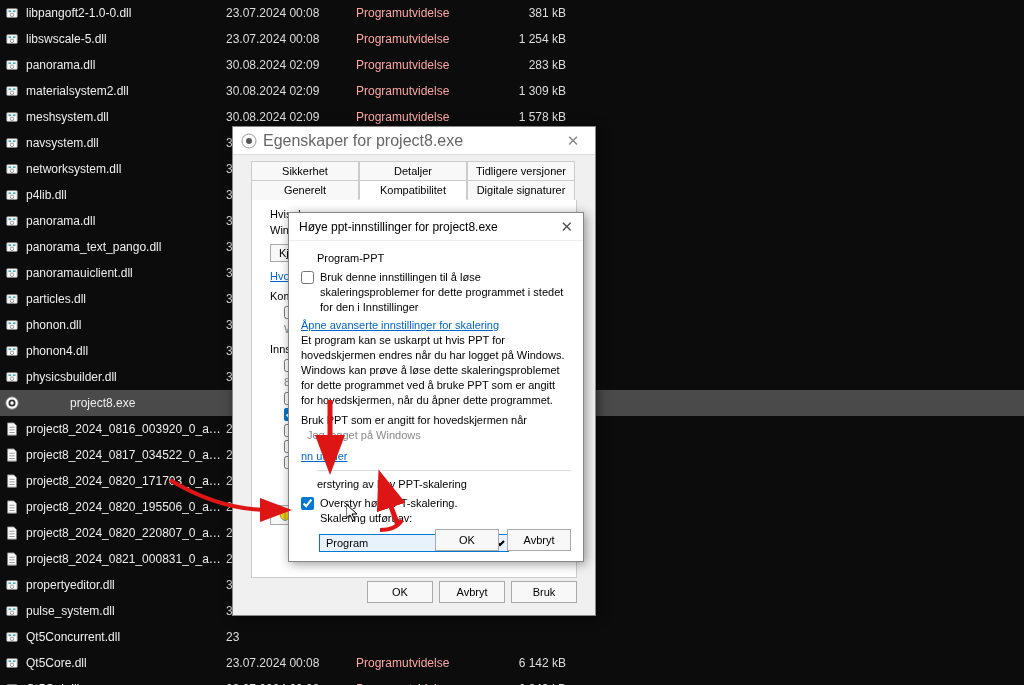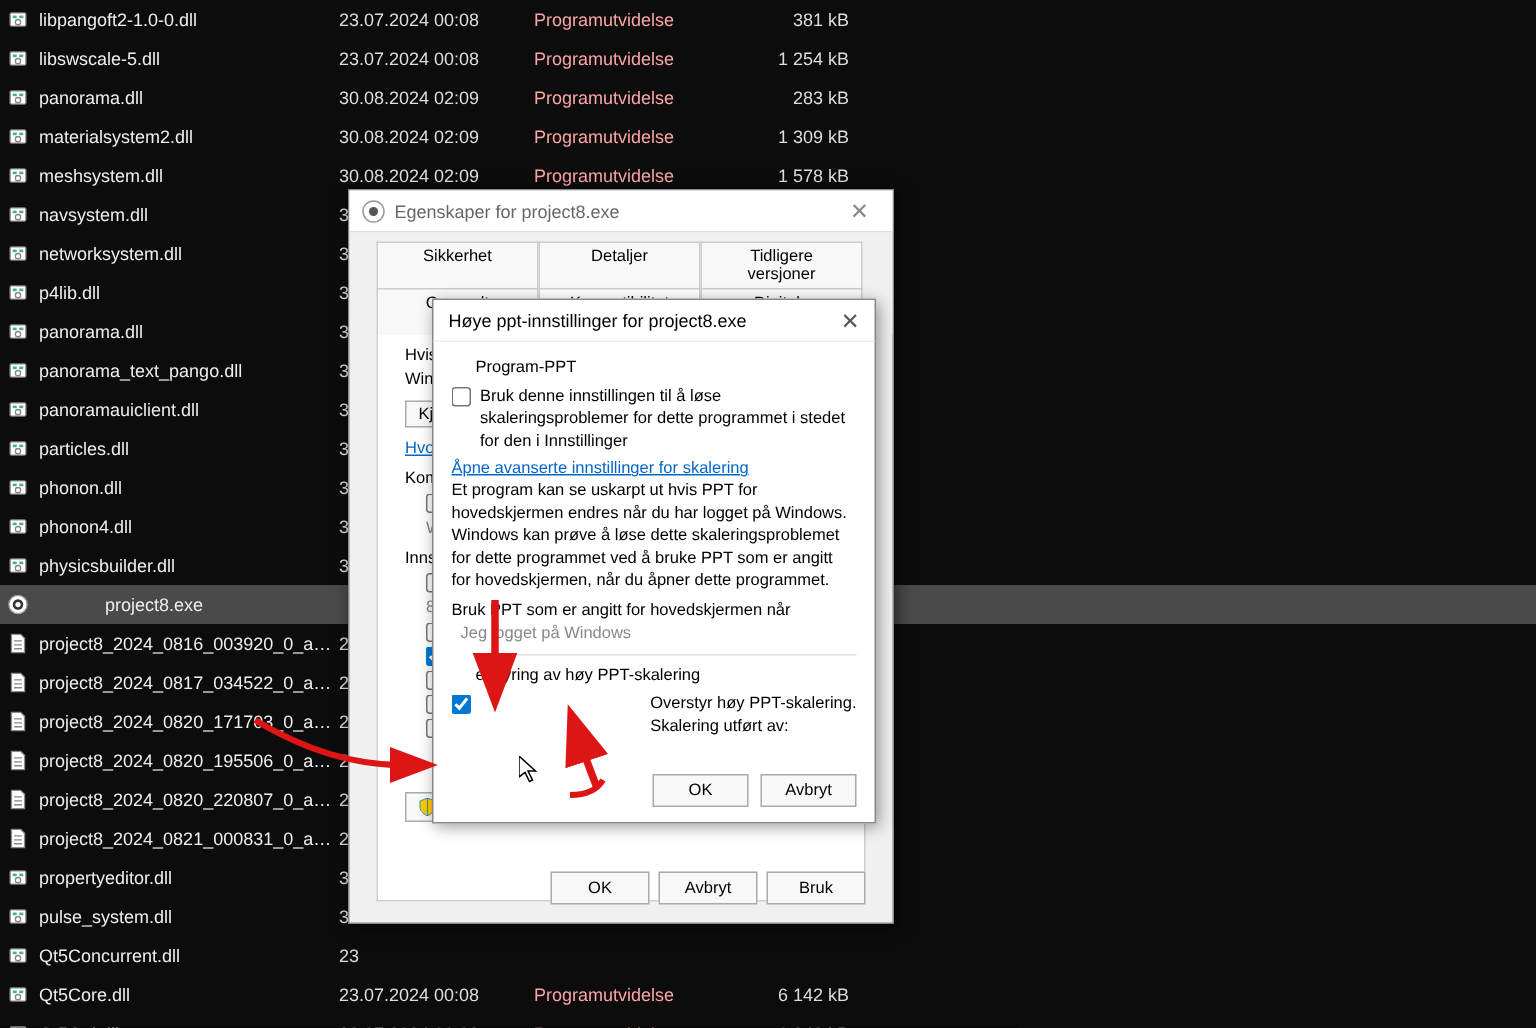--- a/index.html
+++ b/index.html
@@ -51,31 +51,31 @@
   }
   .dialog-titlebar {
     height: 28px;
     display: flex;
     align-items: center;
     padding: 0 8px;
     background: #fff;
     border-bottom: 1px solid #ddd;
   }
   .dialog-titlebar .title-icon { width: 16px; height: 16px; margin-right: 6px; }
-  .dialog-titlebar .title { flex: 1; font-size: 12px; color: #666; }
+  .dialog-titlebar .title { flex: 1; font-size: 16px; color: #666; }
   .dialog-titlebar .close-x { width: 28px; text-align: center; color: #888; font-size: 15px; cursor: pointer; }
   .tabs {
     display: flex;
     flex-wrap: wrap;
     padding: 6px 18px 0 18px;
     background: #f0f0f0;
   }
   .tab {
     font-size: 11px;
-    padding: 3px 12px;
+    padding: 3px 0;
     width: 108px;
     text-align: center;
     background: #f8f8f8;
     border: 1px solid #ccc;
     border-bottom: none;
     cursor: pointer;
   }
   .tab.active {
     background: #fff;
     border-bottom: 1px solid #fff;
@@ -120,21 +120,21 @@
   .dialog-buttons button {
     width: 66px; height: 22px;
     font-size: 11px;
     background: #f8f8f8;
     border: 1px solid #aaa;
   }
 
   
   .inner-dialog {
     position: absolute;
-    top: 199px; left: 288px;
+    top: 212px; left: 288px;
     width: 296px; height: 350px;
     background: #fff;
     border: 1px solid #888;
     box-shadow: 2px 2px 10px rgba(0,0,0,0.4);
     color: #000;
     z-index: 10;
   }
   .inner-titlebar {
     height: 28px;
     display: flex; align-items: center;
@@ -144,21 +144,21 @@
   }
   .inner-titlebar .title { flex: 1; }
   .inner-titlebar .close-x { font-size: 15px; color: #555; cursor: pointer; }
   .inner-body {
     padding: 8px 12px;
     font-size: 11px;
     line-height: 1.35;
   }
   .inner-body .group-label { font-weight: normal; margin: 6px 0 2px 16px; border-top: 1px solid #ddd; padding-top: 6px; }
   .inner-body .group-label:first-child { border-top: none; padding-top: 0; margin-top: 2px; }
-  .inner-body .cb { display: flex; gap: 6px; align-items: flex-start; margin: 4px 0; justify-content: space-between; }
+  .inner-body .cb { display: flex; gap: 6px; align-items: flex-start; margin: 4px 0; }
   .inner-body .cb input { margin-top: 1px; }
   .inner-body .link { color: #0066cc; text-decoration: underline; cursor: pointer; }
   .inner-body .muted { color: #888; }
   .inner-body select {
     width: 190px;
     font-size: 11px;
     margin: 4px 0 0 18px;
     border: 1px solid #0078d4;
     background: #e8f2fc;
     padding: 1px 2px;
@@ -652,28 +652,32 @@
   <div class="inner-body">
     <p class="group-label">Program-PPT</p>
     <div class="cb">
       <input type="checkbox" style="">
       <span>Bruk denne innstillingen til å løse skaleringsproblemer for dette programmet i stedet for den i Innstillinger</span>
     </div>
     <p><span class="link">Åpne avanserte innstillinger for skalering</span></p>
     <p>Et program kan se uskarpt ut hvis PPT for hovedskjermen endres når du har logget på Windows. Windows kan prøve å løse dette skaleringsproblemet for dette programmet ved å bruke PPT som er angitt for hovedskjermen, når du åpner dette programmet.</p>
     <p style="margin-top:6px">Bruk PPT som er angitt for hovedskjermen når</p>
     <p class="muted" style="margin-left:6px">Jeg logget på Windows</p>
+    <p style="margin-top:6px"><span class="link">nn ut mer</span></p>
     <p class="group-label">erstyring av høy PPT-skalering</p>
     <div class="cb">
       <input type="checkbox" checked="" style="accent-color: rgb(0, 120, 212);">
       <span>
         <span>Overstyr høy PPT-skalering.</span><br>
         <span>Skalering utført av:</span>
       </span>
     </div>
+    <select>
+      <option>Program</option>
+    </select>
   </div>
   <div class="inner-buttons">
     <button>OK</button>
     <button>Avbryt</button>
   </div>
 </div>
 
 <svg class="arrows" width="1024" height="685">
   <defs>
     <marker id="ah" markerWidth="10" markerHeight="10" refX="2" refY="3" orient="auto">

